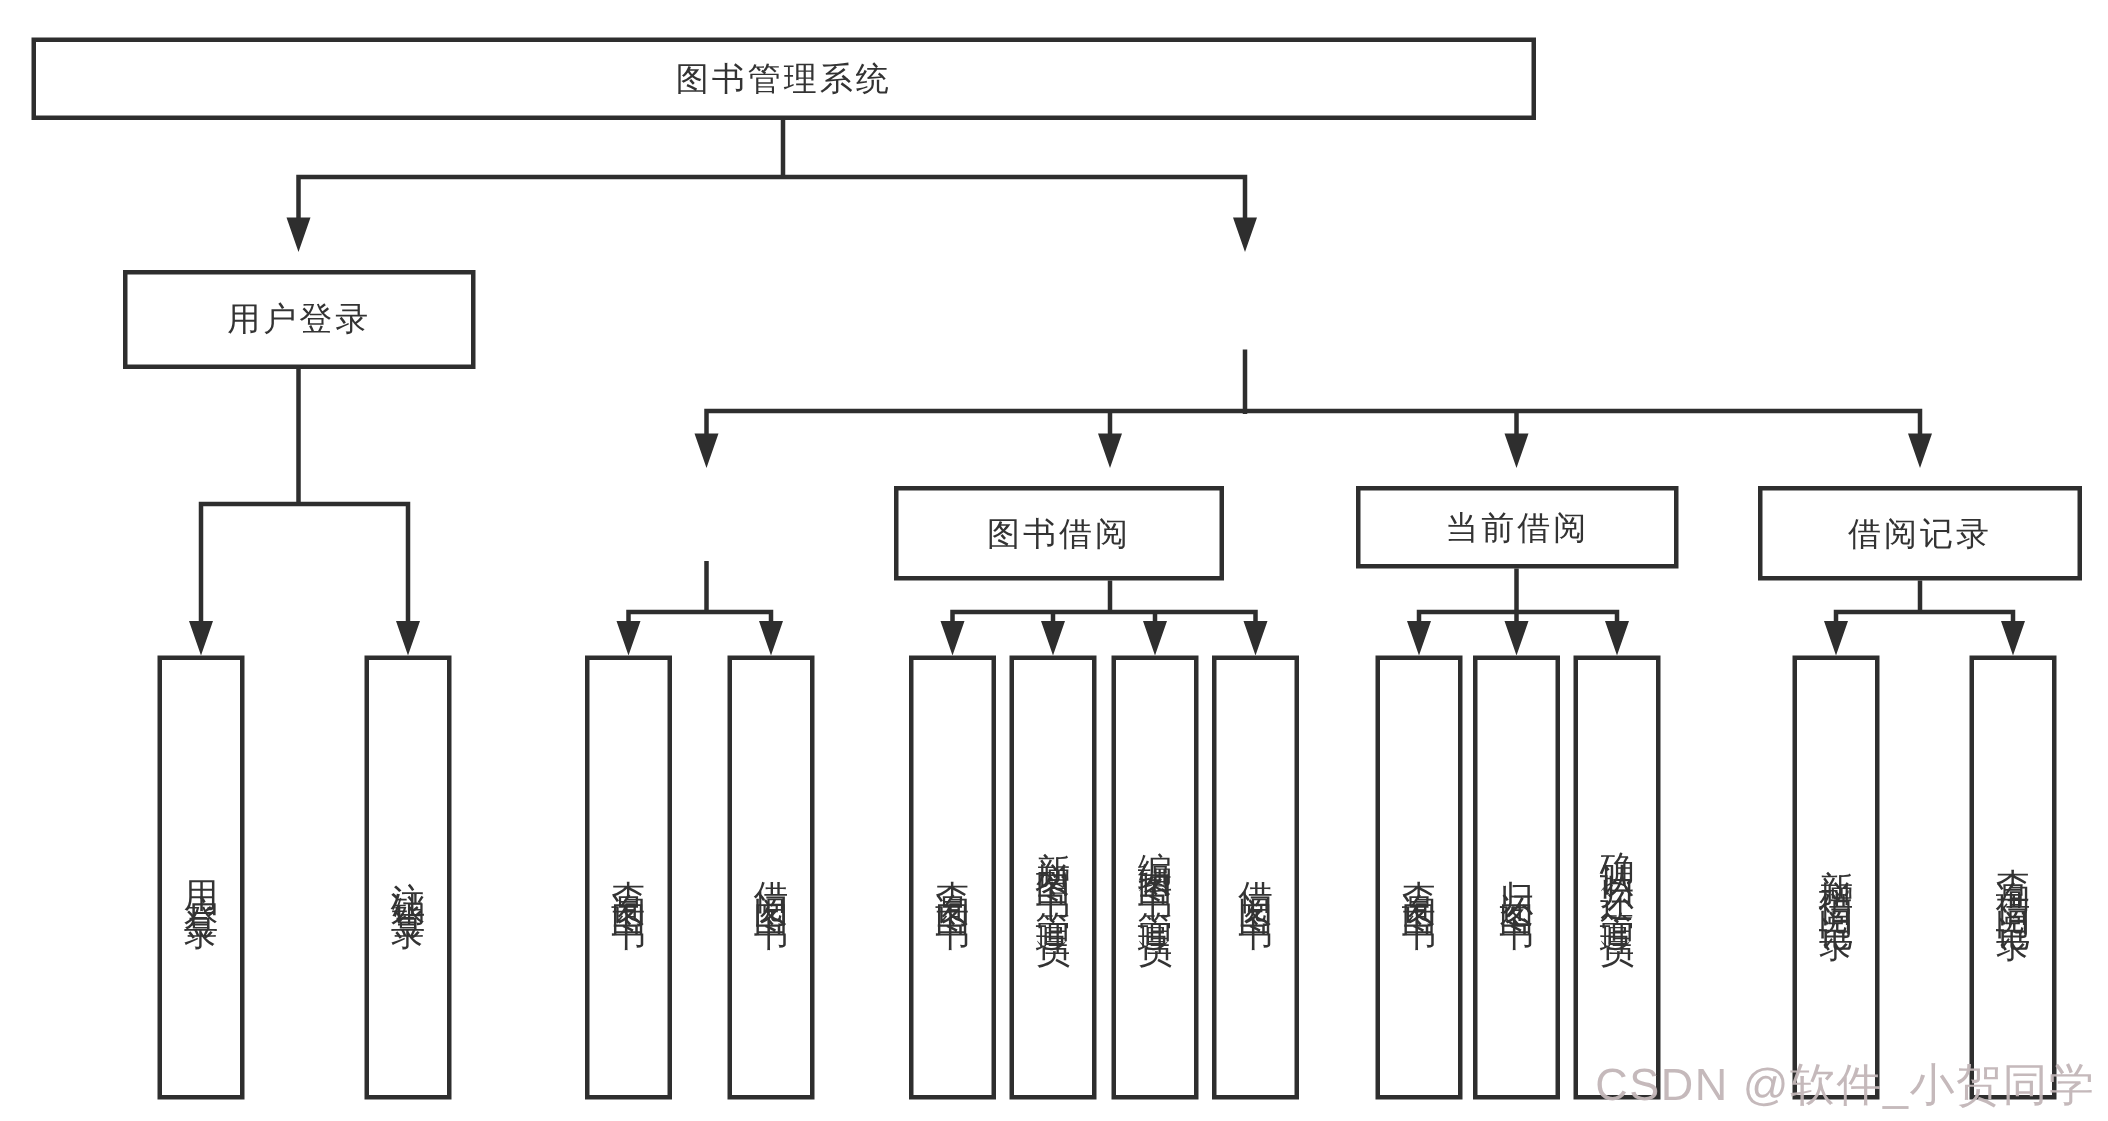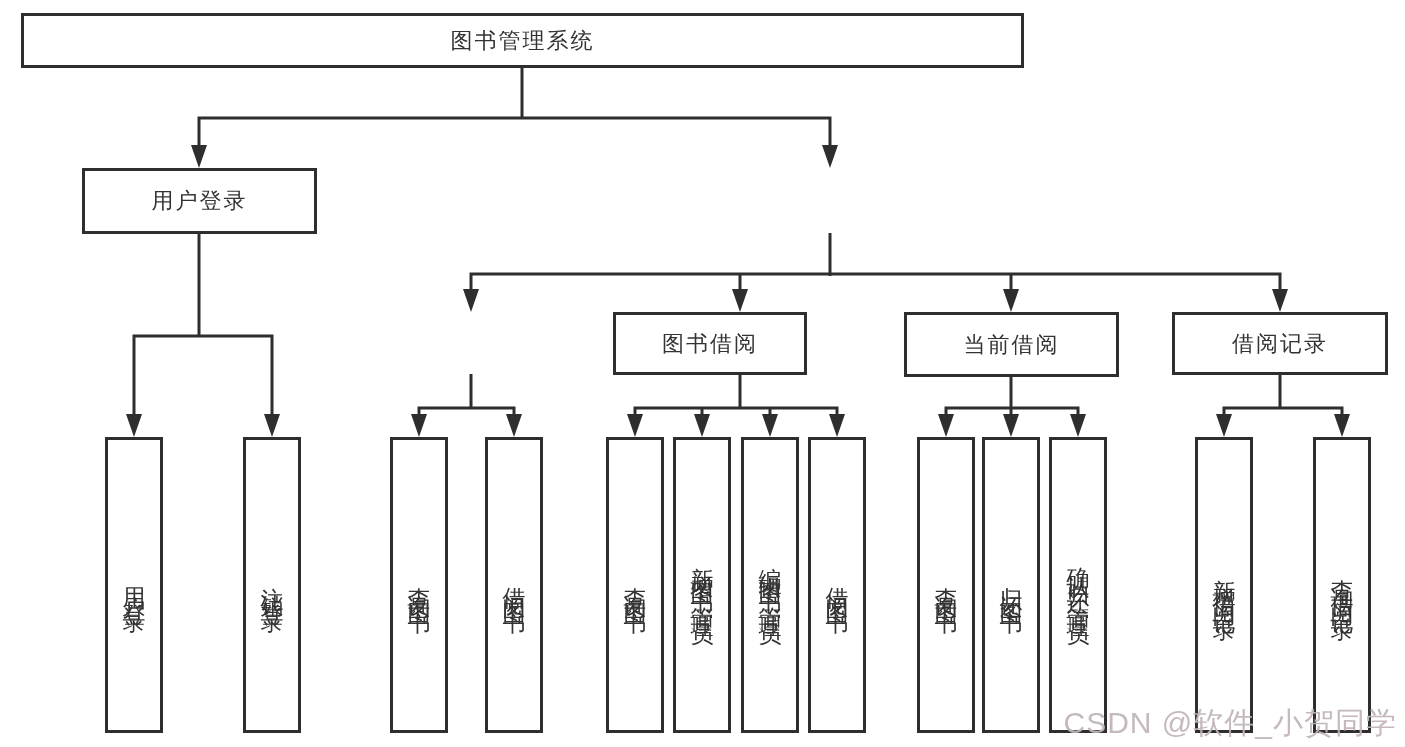--- a/index.html
+++ b/index.html
@@ -40,20 +40,21 @@
     display: flex;
     align-items: center;
     justify-content: center;
     color: var(--text);
     text-align: center;
   }
   .hbox {
     font-size: 22px;
     letter-spacing: 2px;
     white-space: nowrap;
+    margin-top: 12px;
   }
   .vbox {
     writing-mode: vertical-rl;
     text-orientation: mixed;
     font-size: 23px;
     letter-spacing: 8px;
     line-height: 1;
   }
   .watermark {
     position: absolute;
@@ -112,22 +113,22 @@
       M1003 414 L1019 414 L1011 437 Z
       M1070 414 L1086 414 L1078 437 Z
       M1216 414 L1232 414 L1224 437 Z
       M1334 414 L1350 414 L1342 437 Z"></path>
   </svg>
 
   <div class="node hbox" style="left:21px;top:13px;width:1003px;height:55px">图书管理系统</div>
 
   <div class="node hbox" style="left:82px;top:168px;width:235px;height:66px">用户登录</div>
 
-  <div class="node hbox" style="left:613px;top:312px;width:194px;height:63px">图书借阅</div>
-  <div class="node hbox" style="left:904px;top:312px;width:215px;height:65px">当前借阅</div>
+  <div class="node hbox" style="left:596px;top:312px;width:220px;height:63px">图书借阅</div>
+  <div class="node hbox" style="left:904px;top:312px;width:215px;height:55px">当前借阅</div>
   <div class="node hbox" style="left:1172px;top:312px;width:216px;height:63px">借阅记录</div>
 
   <div class="node vbox" style="left:105px;top:437px;width:58px;height:296px">用户登录</div>
   <div class="node vbox" style="left:243px;top:437px;width:58px;height:296px">注销登录</div>
 
   <div class="node vbox" style="left:390px;top:437px;width:58px;height:296px">查询图书</div>
   <div class="node vbox" style="left:485px;top:437px;width:58px;height:296px">借阅图书</div>
 
   <div class="node vbox" style="left:606px;top:437px;width:58px;height:296px">查询图书</div>
   <div class="node vbox" style="left:673px;top:437px;width:58px;height:296px">新增图书（管理员）</div>

